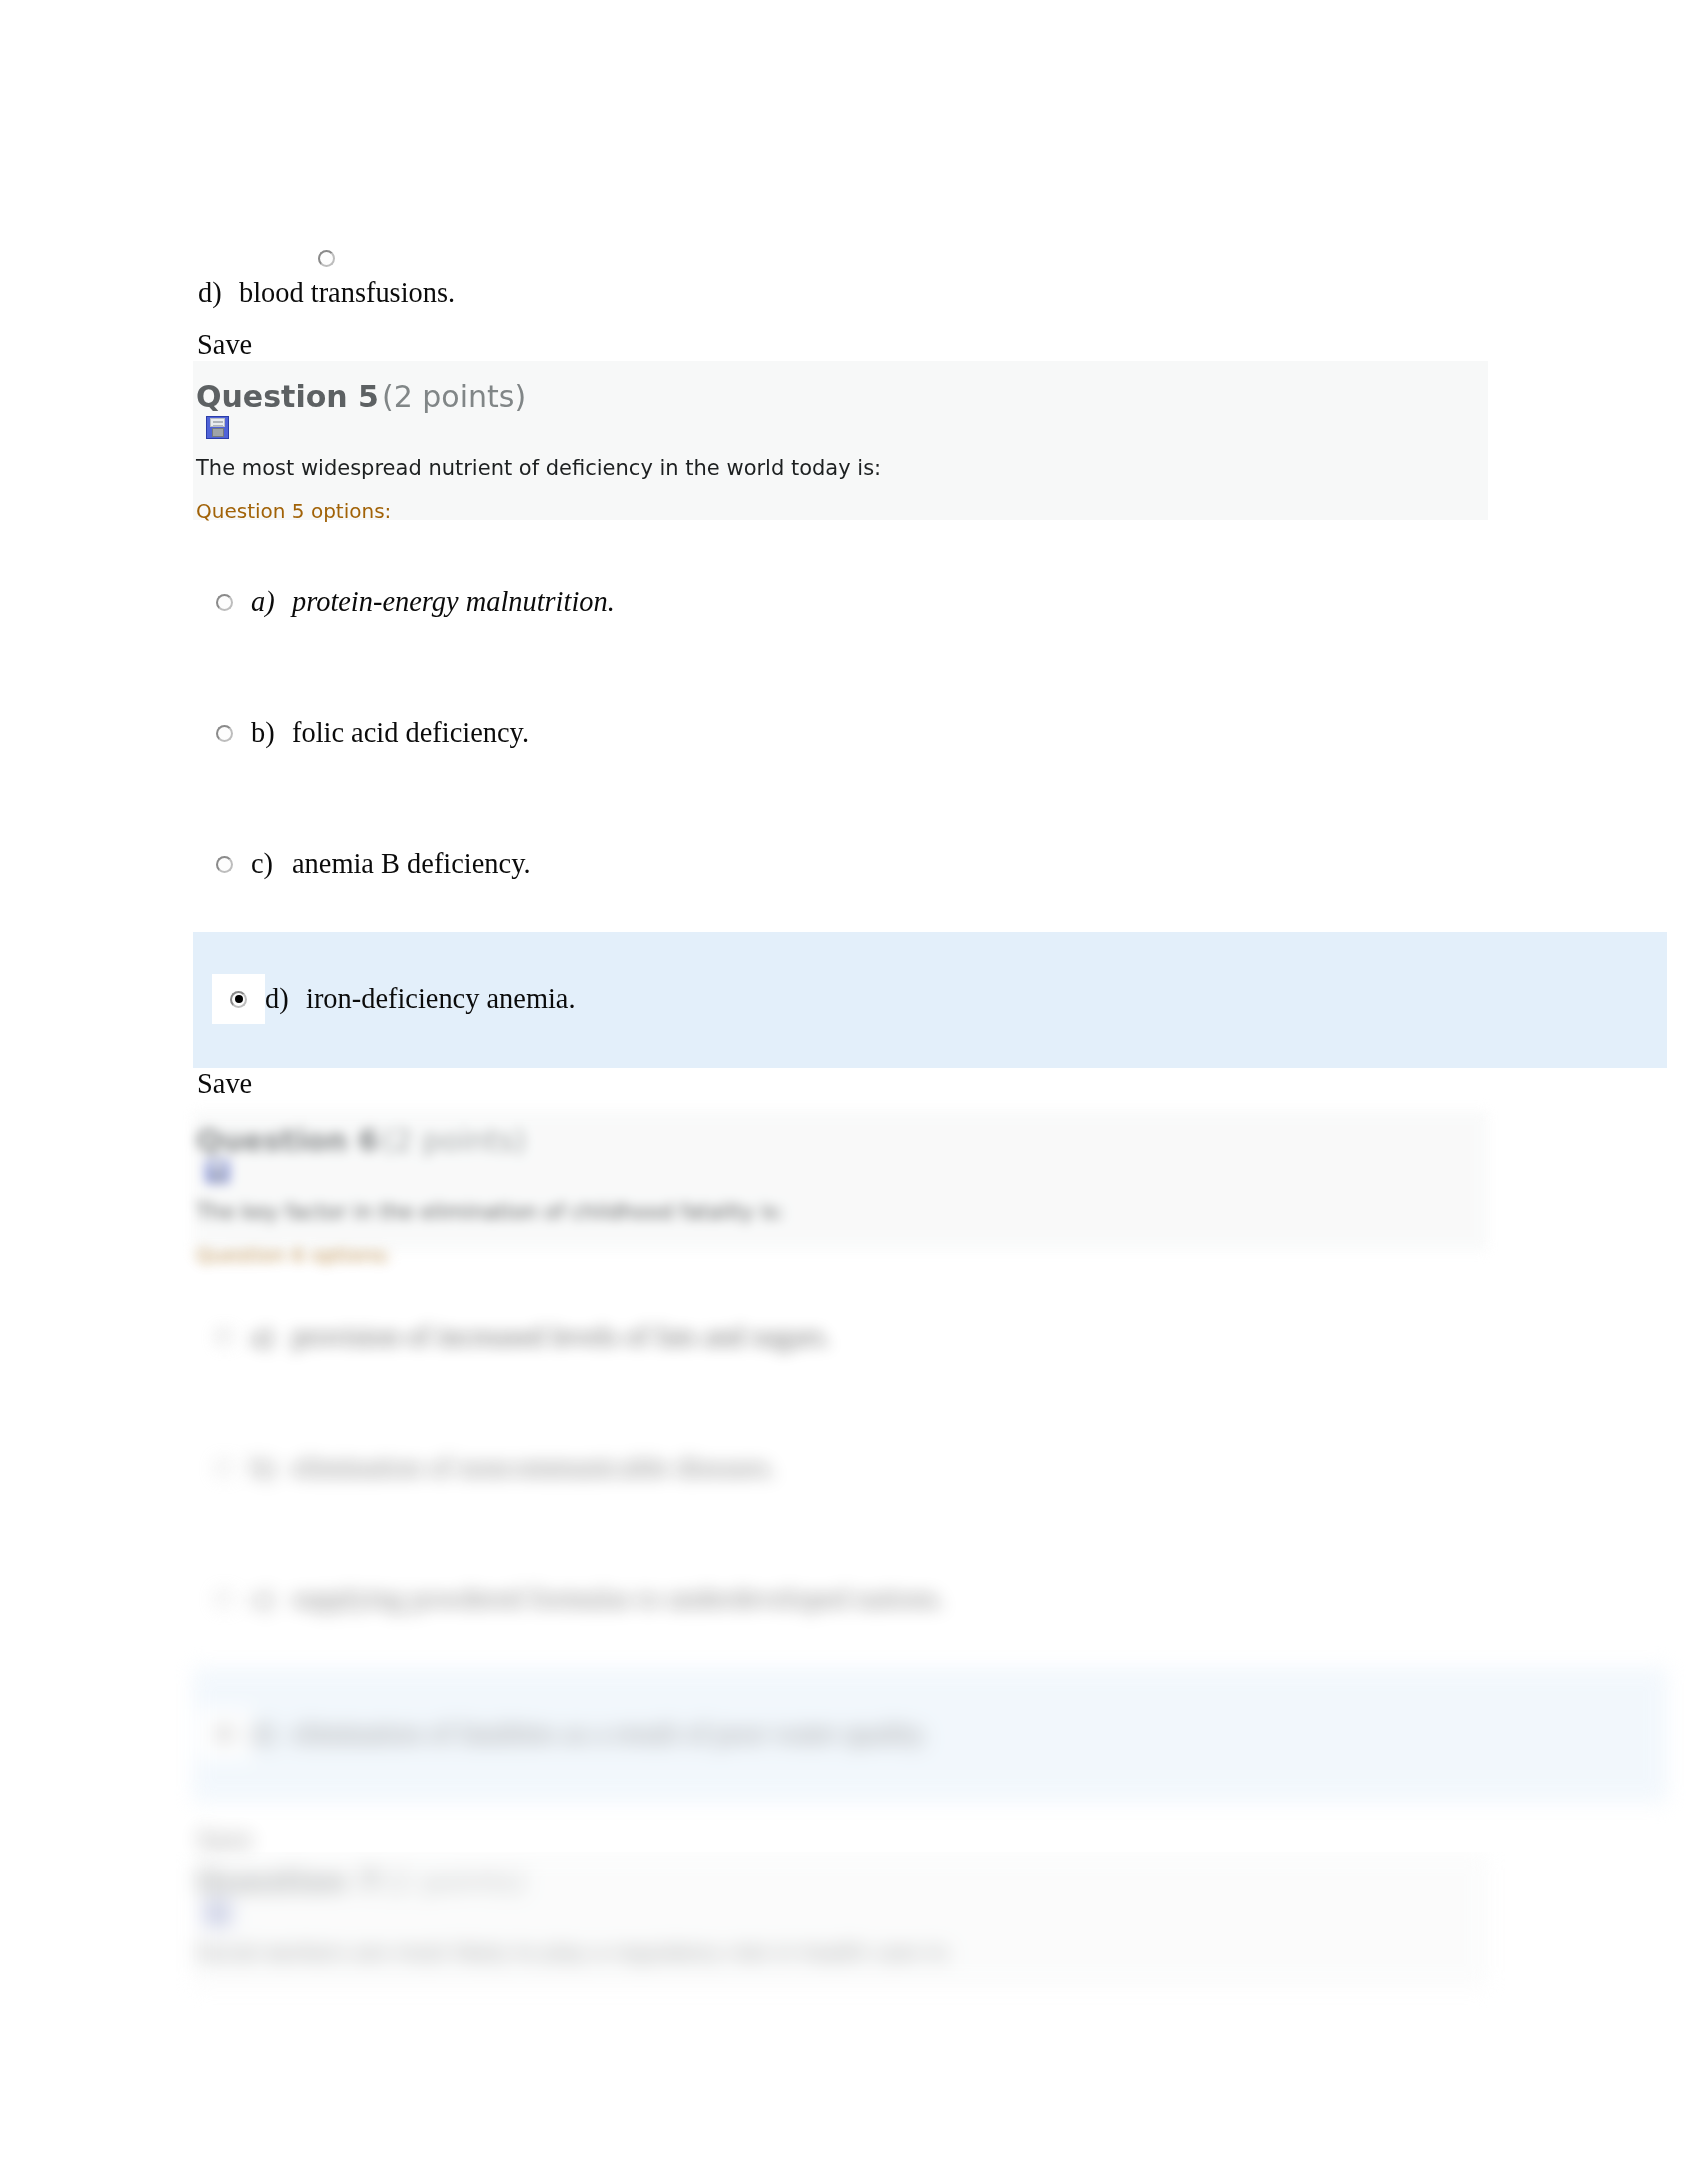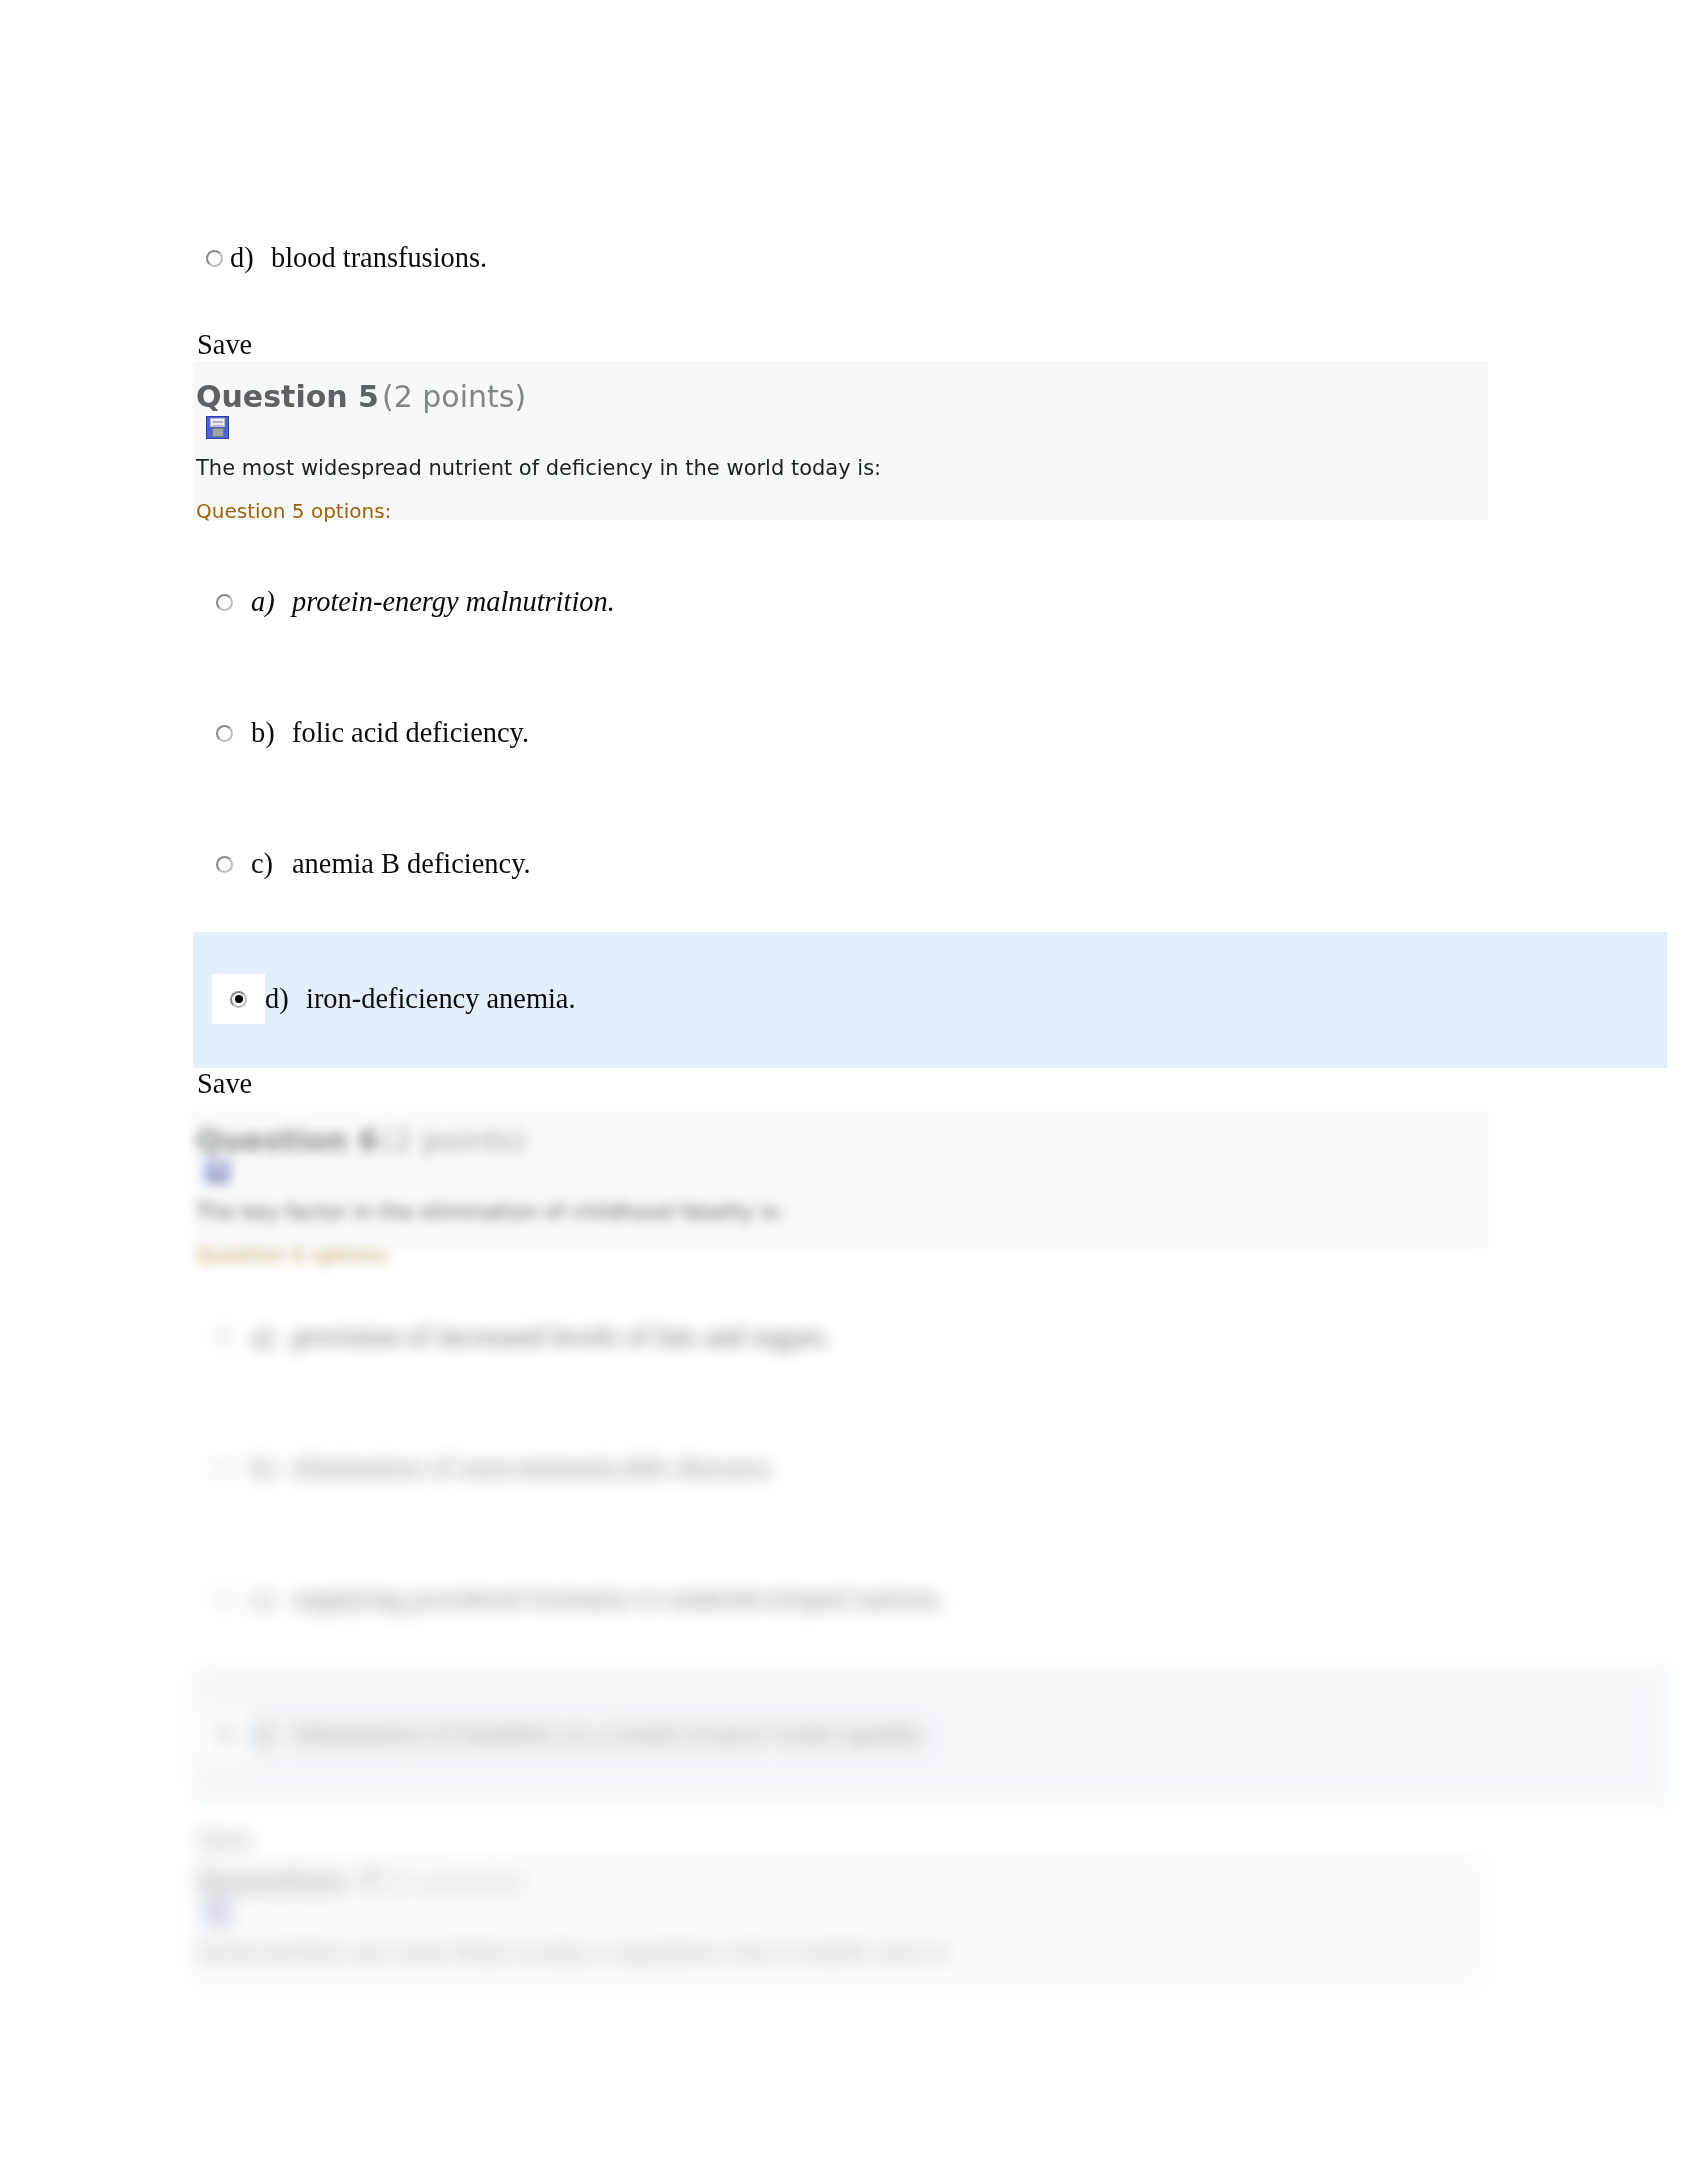--- a/index.html
+++ b/index.html
@@ -184,21 +184,21 @@
     left: 0;
     width: 1687px;
     overflow: hidden;
   }
 </style>
 </head>
 <body>
 
 <div class="page">
 
-  <div class="opt-row" style="left:198px; top:238px; height:41px;">
+  <div class="opt-row" style="left:198px; top:238px; height:41px;flex-direction:column;">
     <div class="radio-cell" style="width:32px;">
       <span class="radio"></span>
     </div>
     <div class="opt-text">
       <span class="ltr">d)</span><span>blood transfusions.</span>
     </div>
   </div>
 
   <a class="save-link" style="left:197px; top:331px;">Save</a>
 

